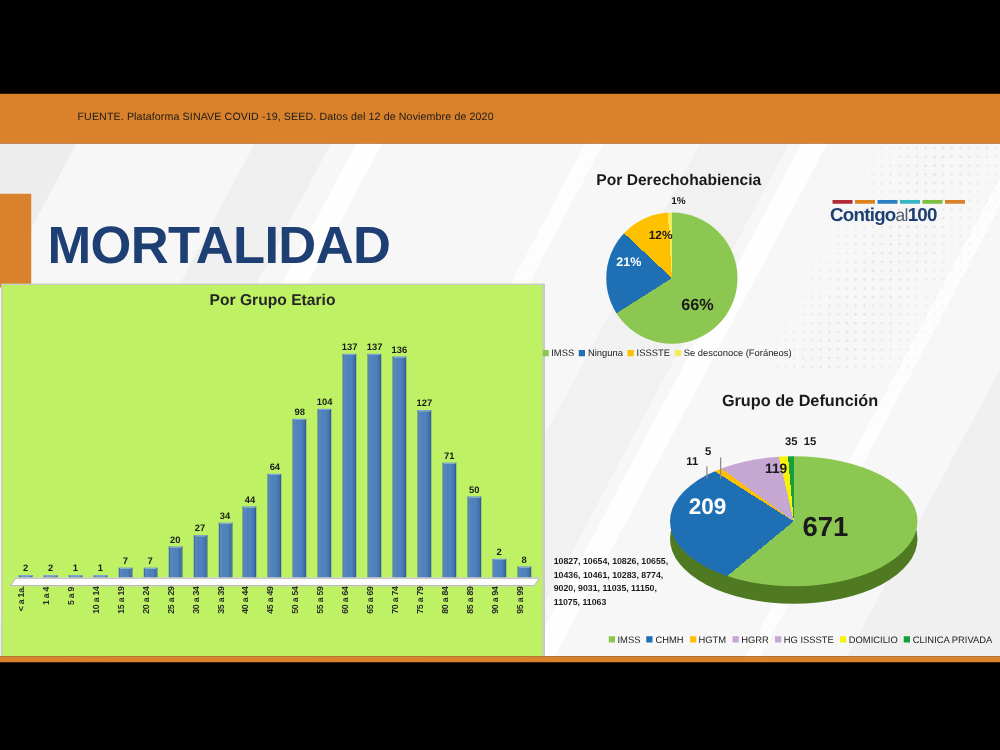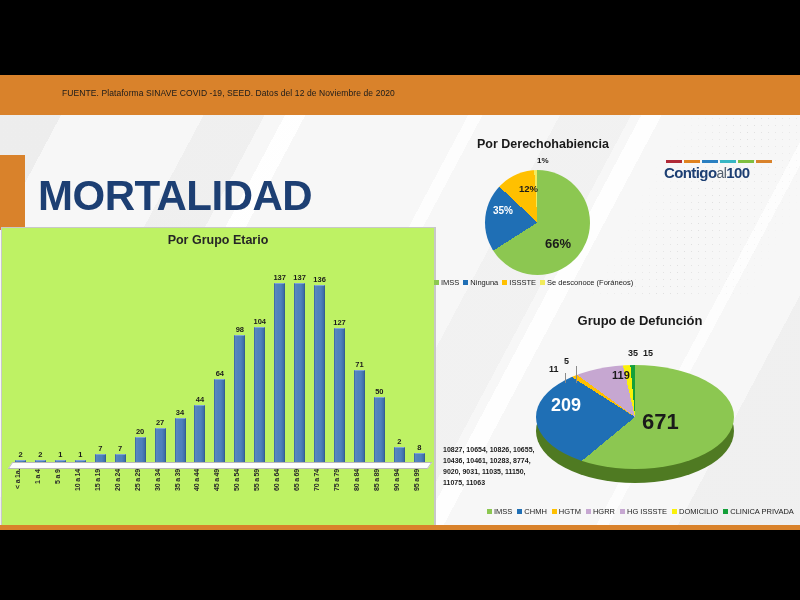--- a/index.html
+++ b/index.html
@@ -315,21 +315,21 @@
           <div class="x-lab">85 a 89</div>
           <div class="x-lab">90 a 94</div>
           <div class="x-lab">95 a 99</div>
         </div>
     </div>
     <div class="col-divider"></div>
 
     <div class="pie1-title">Por Derechohabiencia</div>
     <div class="pie1"></div>
     <div class="p1-lab p1-66">66%</div>
-    <div class="p1-lab p1-21">35%</div>
+    <div class="p1-lab p1-21">21%</div>
     <div class="p1-lab p1-12">12%</div>
     <div class="p1-lab p1-1">1%</div>
     <div class="pie1-legend" id="legend1">
         <span class="lg-item">
           <span class="lg-sw" style="background: rgb(140, 199, 81);"></span>
           <span>IMSS</span>
         </span>
         <span class="lg-item">
           <span class="lg-sw" style="background: rgb(31, 111, 181);"></span>
           <span>Ninguna</span>

